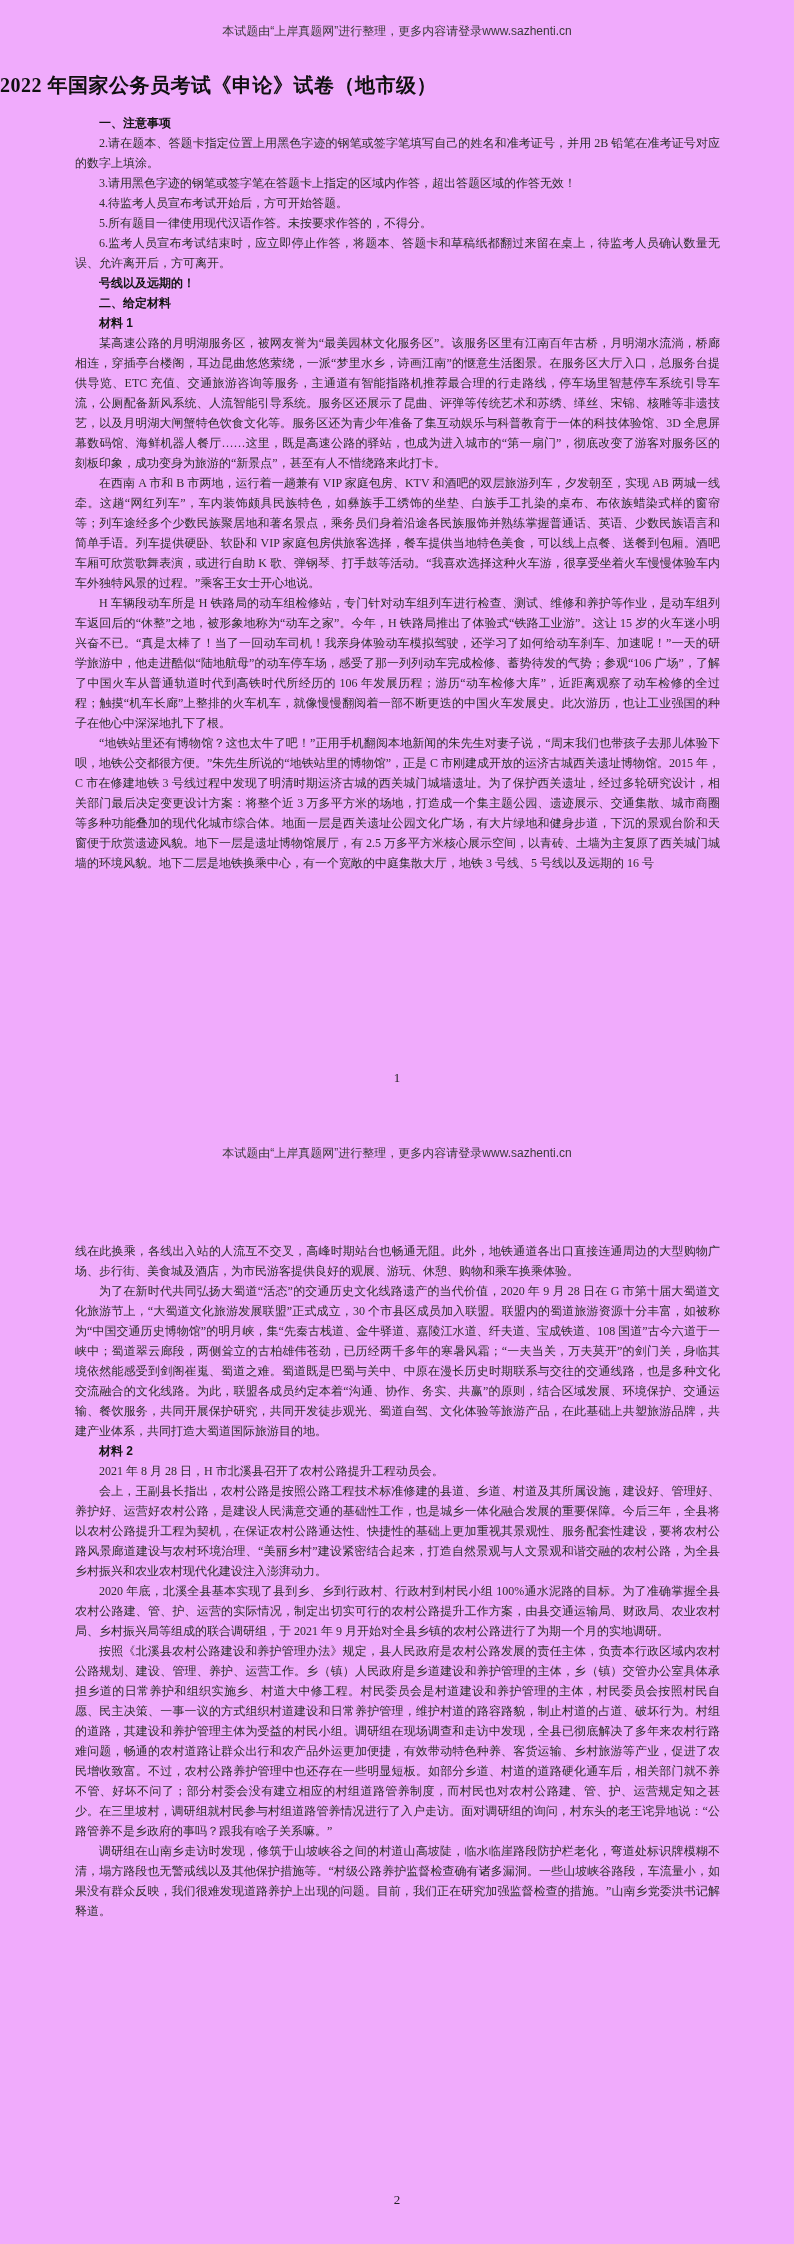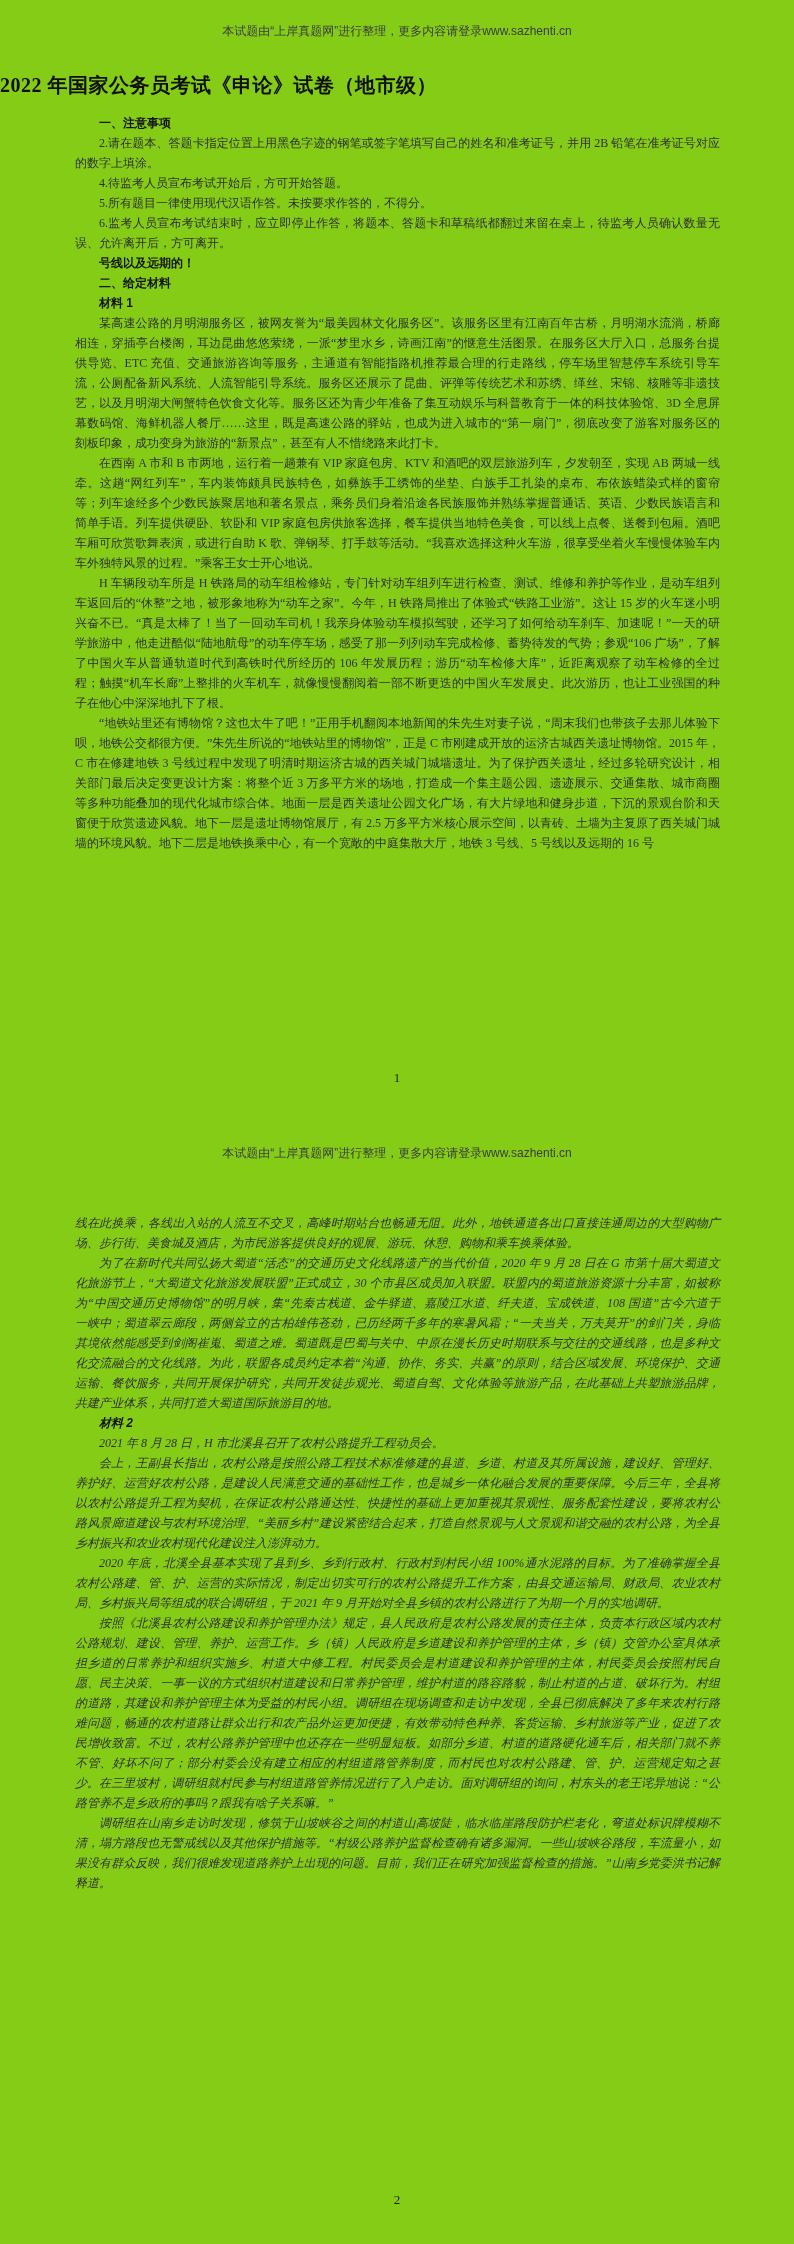--- a/index.html
+++ b/index.html
@@ -7,21 +7,21 @@
     padding: 0;
     background: #ffffff;
   }
   body {
     width: 794px;
     font-family: "Liberation Serif", "DejaVu Serif", serif;
     color: #2f2f2f;
   }
   .doc {
     width: 794px;
-    background: #84cc16;
+    background: #f0abfc;
   }
   .page {
     position: relative;
     height: 1122px;
     box-sizing: border-box;
     overflow: hidden;
   }
   .page-notice {
     padding-top: 23px;
     text-align: center;
@@ -40,22 +40,21 @@
     letter-spacing: 0.5px;
     font-family: "Liberation Serif", "DejaVu Serif", serif;
   }
   .page-body {
     margin: 15px 74px 0 75px;
     font-size: 12px;
     line-height: 20px;
     text-align: justify;
   }
   .page-2 .page-body {
-    margin-top: 52px;
-    font-style: italic;
+    margin-top: 80px;
   }
   .blk {
     margin: 0;
     padding: 0;
   }
   .para {
     text-indent: 2em;
   }
   .cont {
     text-indent: 0;
@@ -80,20 +79,21 @@
 <body>
 
 <div class="doc">
 
   <div class="page page-1">
     <div class="page-notice">本试题由“上岸真题网”进行整理，更多内容请登录www.sazhenti.cn</div>
     <h1 class="exam-title">2022 年国家公务员考试《申论》试卷（地市级）</h1>
     <div class="page-body">
         <p class="blk head">一、注意事项</p>
         <p class="blk para">2.请在题本、答题卡指定位置上用黑色字迹的钢笔或签字笔填写自己的姓名和准考证号，并用 2B 铅笔在准考证号对应的数字上填涂。</p>
+        <p class="blk para">3.请用黑色字迹的钢笔或签字笔在答题卡上指定的区域内作答，超出答题区域的作答无效！</p>
         <p class="blk para">4.待监考人员宣布考试开始后，方可开始答题。</p>
         <p class="blk para">5.所有题目一律使用现代汉语作答。未按要求作答的，不得分。</p>
         <p class="blk para">6.监考人员宣布考试结束时，应立即停止作答，将题本、答题卡和草稿纸都翻过来留在桌上，待监考人员确认数量无误、允许离开后，方可离开。</p>
         <p class="blk head">号线以及远期的！</p>
         <p class="blk head">二、给定材料</p>
         <p class="blk head">材料 1</p>
         <p class="blk para">某高速公路的月明湖服务区，被网友誉为“最美园林文化服务区”。该服务区里有江南百年古桥，月明湖水流淌，桥廊相连，穿插亭台楼阁，耳边昆曲悠悠萦绕，一派“梦里水乡，诗画江南”的惬意生活图景。在服务区大厅入口，总服务台提供导览、ETC 充值、交通旅游咨询等服务，主通道有智能指路机推荐最合理的行走路线，停车场里智慧停车系统引导车流，公厕配备新风系统、人流智能引导系统。服务区还展示了昆曲、评弹等传统艺术和苏绣、缂丝、宋锦、核雕等非遗技艺，以及月明湖大闸蟹特色饮食文化等。服务区还为青少年准备了集互动娱乐与科普教育于一体的科技体验馆、3D 全息屏幕数码馆、海鲜机器人餐厅……这里，既是高速公路的驿站，也成为进入城市的“第一扇门”，彻底改变了游客对服务区的刻板印象，成功变身为旅游的“新景点”，甚至有人不惜绕路来此打卡。</p>
         <p class="blk para">在西南 A 市和 B 市两地，运行着一趟兼有 VIP 家庭包房、KTV 和酒吧的双层旅游列车，夕发朝至，实现 AB 两城一线牵。这趟“网红列车”，车内装饰颇具民族特色，如彝族手工绣饰的坐垫、白族手工扎染的桌布、布依族蜡染式样的窗帘等；列车途经多个少数民族聚居地和著名景点，乘务员们身着沿途各民族服饰并熟练掌握普通话、英语、少数民族语言和简单手语。列车提供硬卧、软卧和 VIP 家庭包房供旅客选择，餐车提供当地特色美食，可以线上点餐、送餐到包厢。酒吧车厢可欣赏歌舞表演，或进行自助 K 歌、弹钢琴、打手鼓等活动。“我喜欢选择这种火车游，很享受坐着火车慢慢体验车内车外独特风景的过程。”乘客王女士开心地说。</p>
         <p class="blk para">H 车辆段动车所是 H 铁路局的动车组检修站，专门针对动车组列车进行检查、测试、维修和养护等作业，是动车组列车返回后的“休整”之地，被形象地称为“动车之家”。今年，H 铁路局推出了体验式“铁路工业游”。这让 15 岁的火车迷小明兴奋不已。“真是太棒了！当了一回动车司机！我亲身体验动车模拟驾驶，还学习了如何给动车刹车、加速呢！”一天的研学旅游中，他走进酷似“陆地航母”的动车停车场，感受了那一列列动车完成检修、蓄势待发的气势；参观“106 广场”，了解了中国火车从普通轨道时代到高铁时代所经历的 106 年发展历程；游历“动车检修大库”，近距离观察了动车检修的全过程；触摸“机车长廊”上整排的火车机车，就像慢慢翻阅着一部不断更迭的中国火车发展史。此次游历，也让工业强国的种子在他心中深深地扎下了根。</p>
         <p class="blk para">“地铁站里还有博物馆？这也太牛了吧！”正用手机翻阅本地新闻的朱先生对妻子说，“周末我们也带孩子去那儿体验下呗，地铁公交都很方便。”朱先生所说的“地铁站里的博物馆”，正是 C 市刚建成开放的运济古城西关遗址博物馆。2015 年，C 市在修建地铁 3 号线过程中发现了明清时期运济古城的西关城门城墙遗址。为了保护西关遗址，经过多轮研究设计，相关部门最后决定变更设计方案：将整个近 3 万多平方米的场地，打造成一个集主题公园、遗迹展示、交通集散、城市商圈等多种功能叠加的现代化城市综合体。地面一层是西关遗址公园文化广场，有大片绿地和健身步道，下沉的景观台阶和天窗便于欣赏遗迹风貌。地下一层是遗址博物馆展厅，有 2.5 万多平方米核心展示空间，以青砖、土墙为主复原了西关城门城墙的环境风貌。地下二层是地铁换乘中心，有一个宽敞的中庭集散大厅，地铁 3 号线、5 号线以及远期的 16 号</p>

